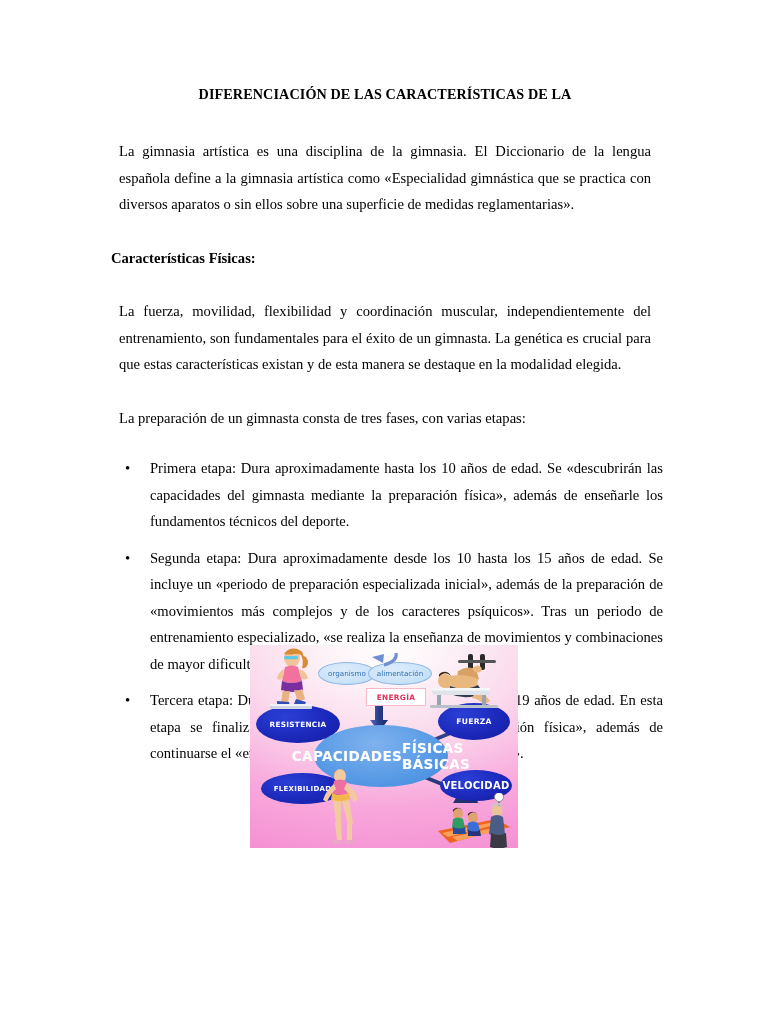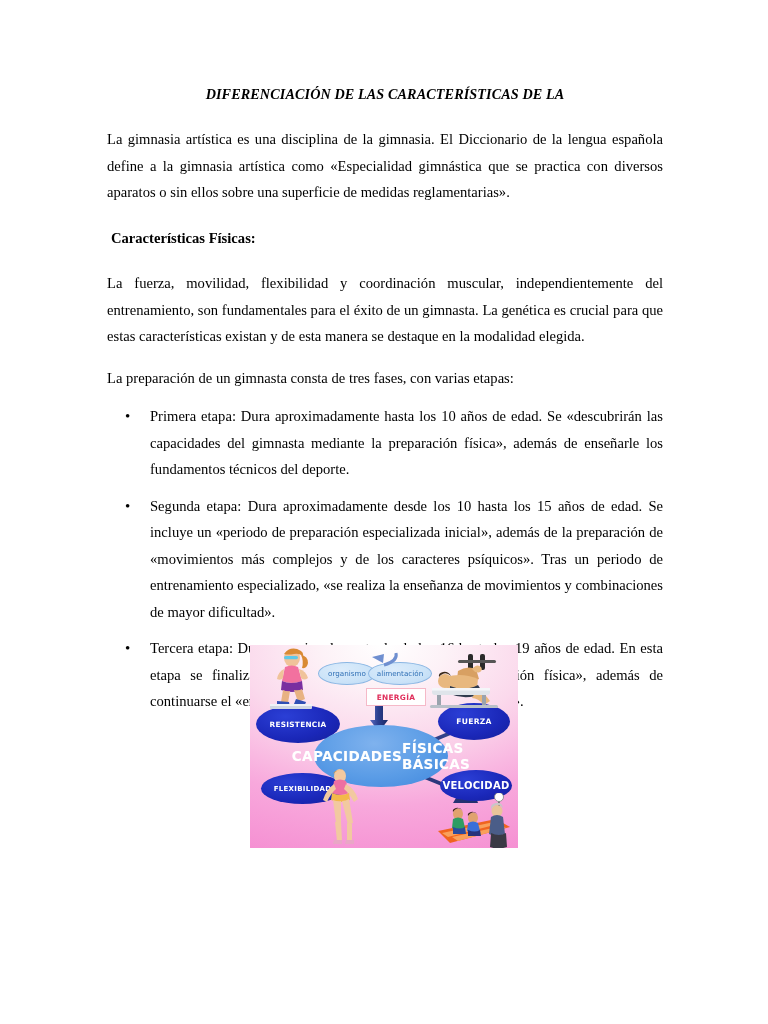--- a/index.html
+++ b/index.html
@@ -28,27 +28,27 @@
     width: 556px;
   }
   h1.doc-title {
     font-size: 14.2px;
     font-weight: bold;
     text-align: center;
     margin: 0;
     line-height: 1;
     letter-spacing: 0.1px;
   }
-  .title-line-1 { margin: 0 0 0 0; padding-top: 2px; font-style: italic; }
+  .title-line-1 { margin: 0 0 0 0; padding-top: 2px; }
   .title-line-2 { margin: 0; padding-top: 21px; }
   p.body-par {
     font-size: 14.6px;
     line-height: 26.5px;
     text-align: justify;
-    margin: 0;
+    margin: 12px;
     padding-top: 15px;
     hyphens: none;
   }
   p.body-par.first { padding-top: 25px; }
   .section-head {
     font-size: 14.6px;
     font-weight: bold;
     line-height: 26.5px;
     margin: 4px;
     padding-top: 15px;

